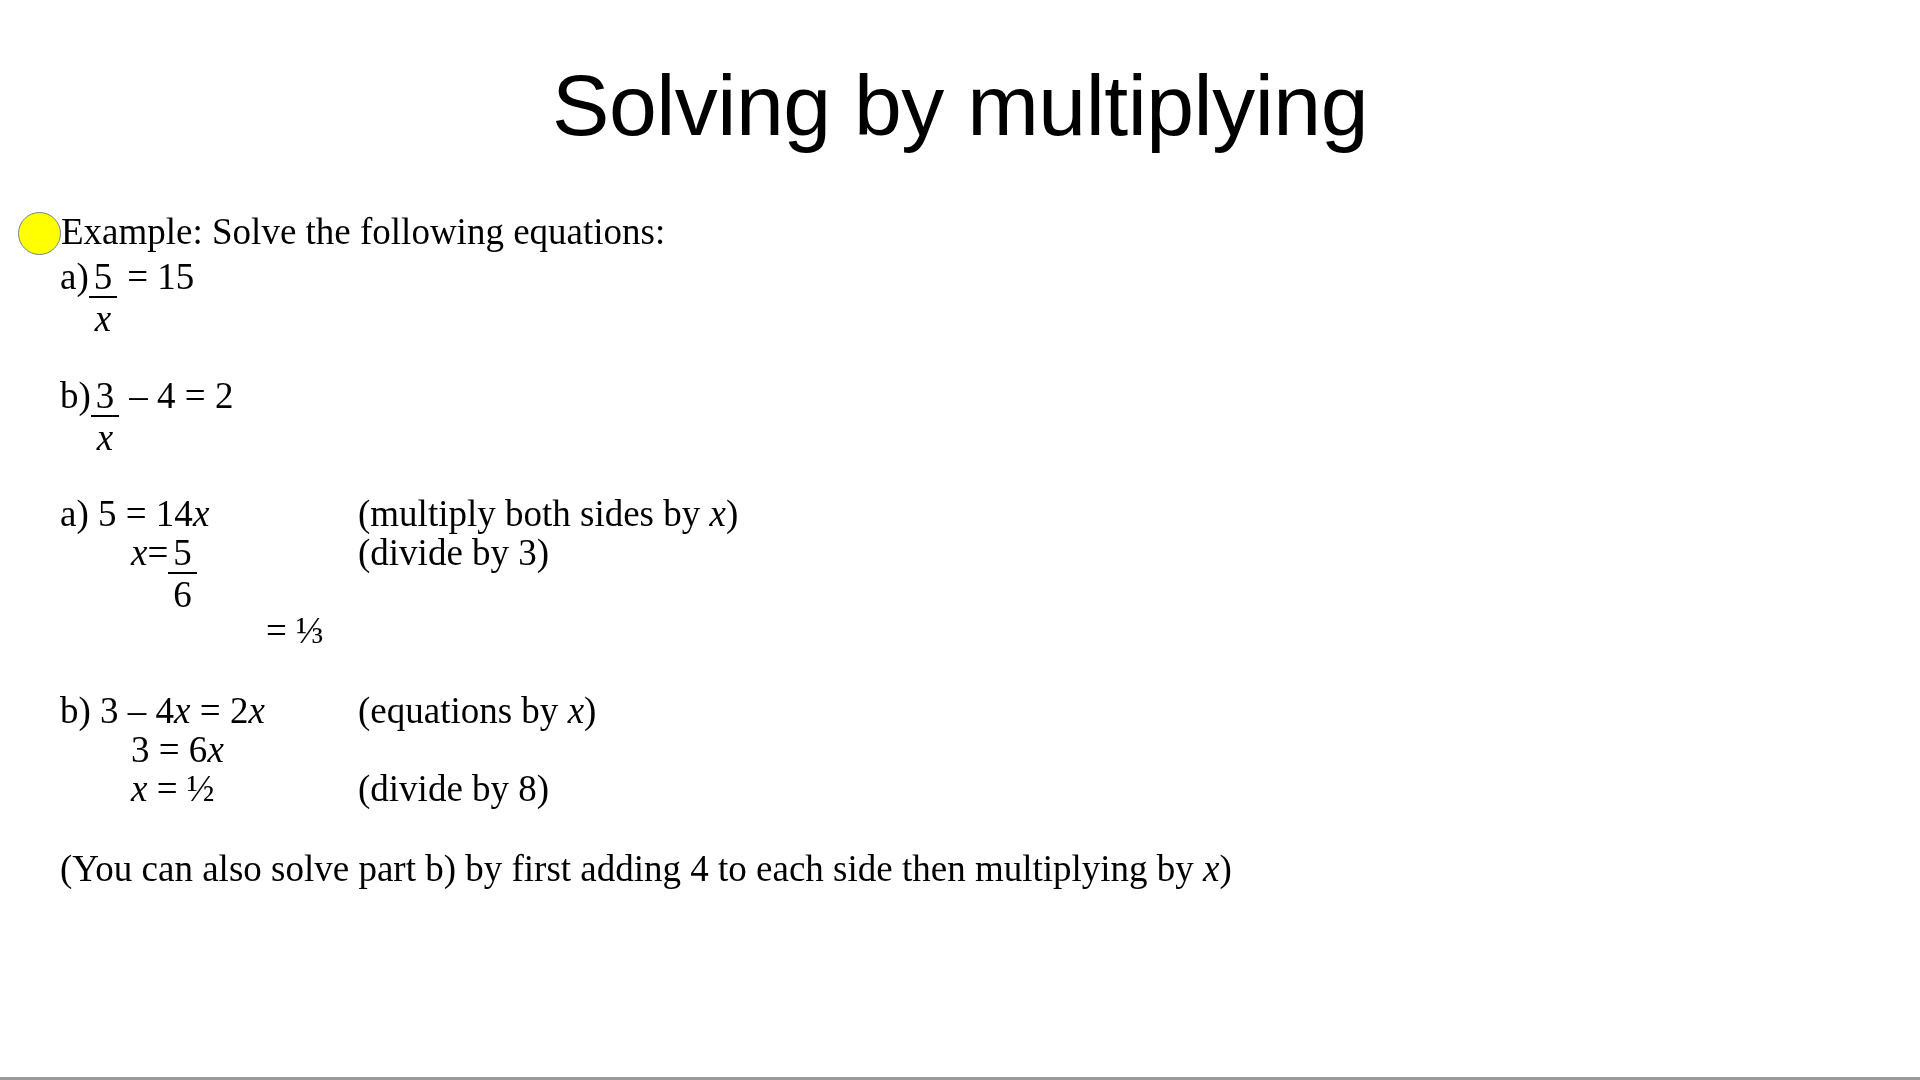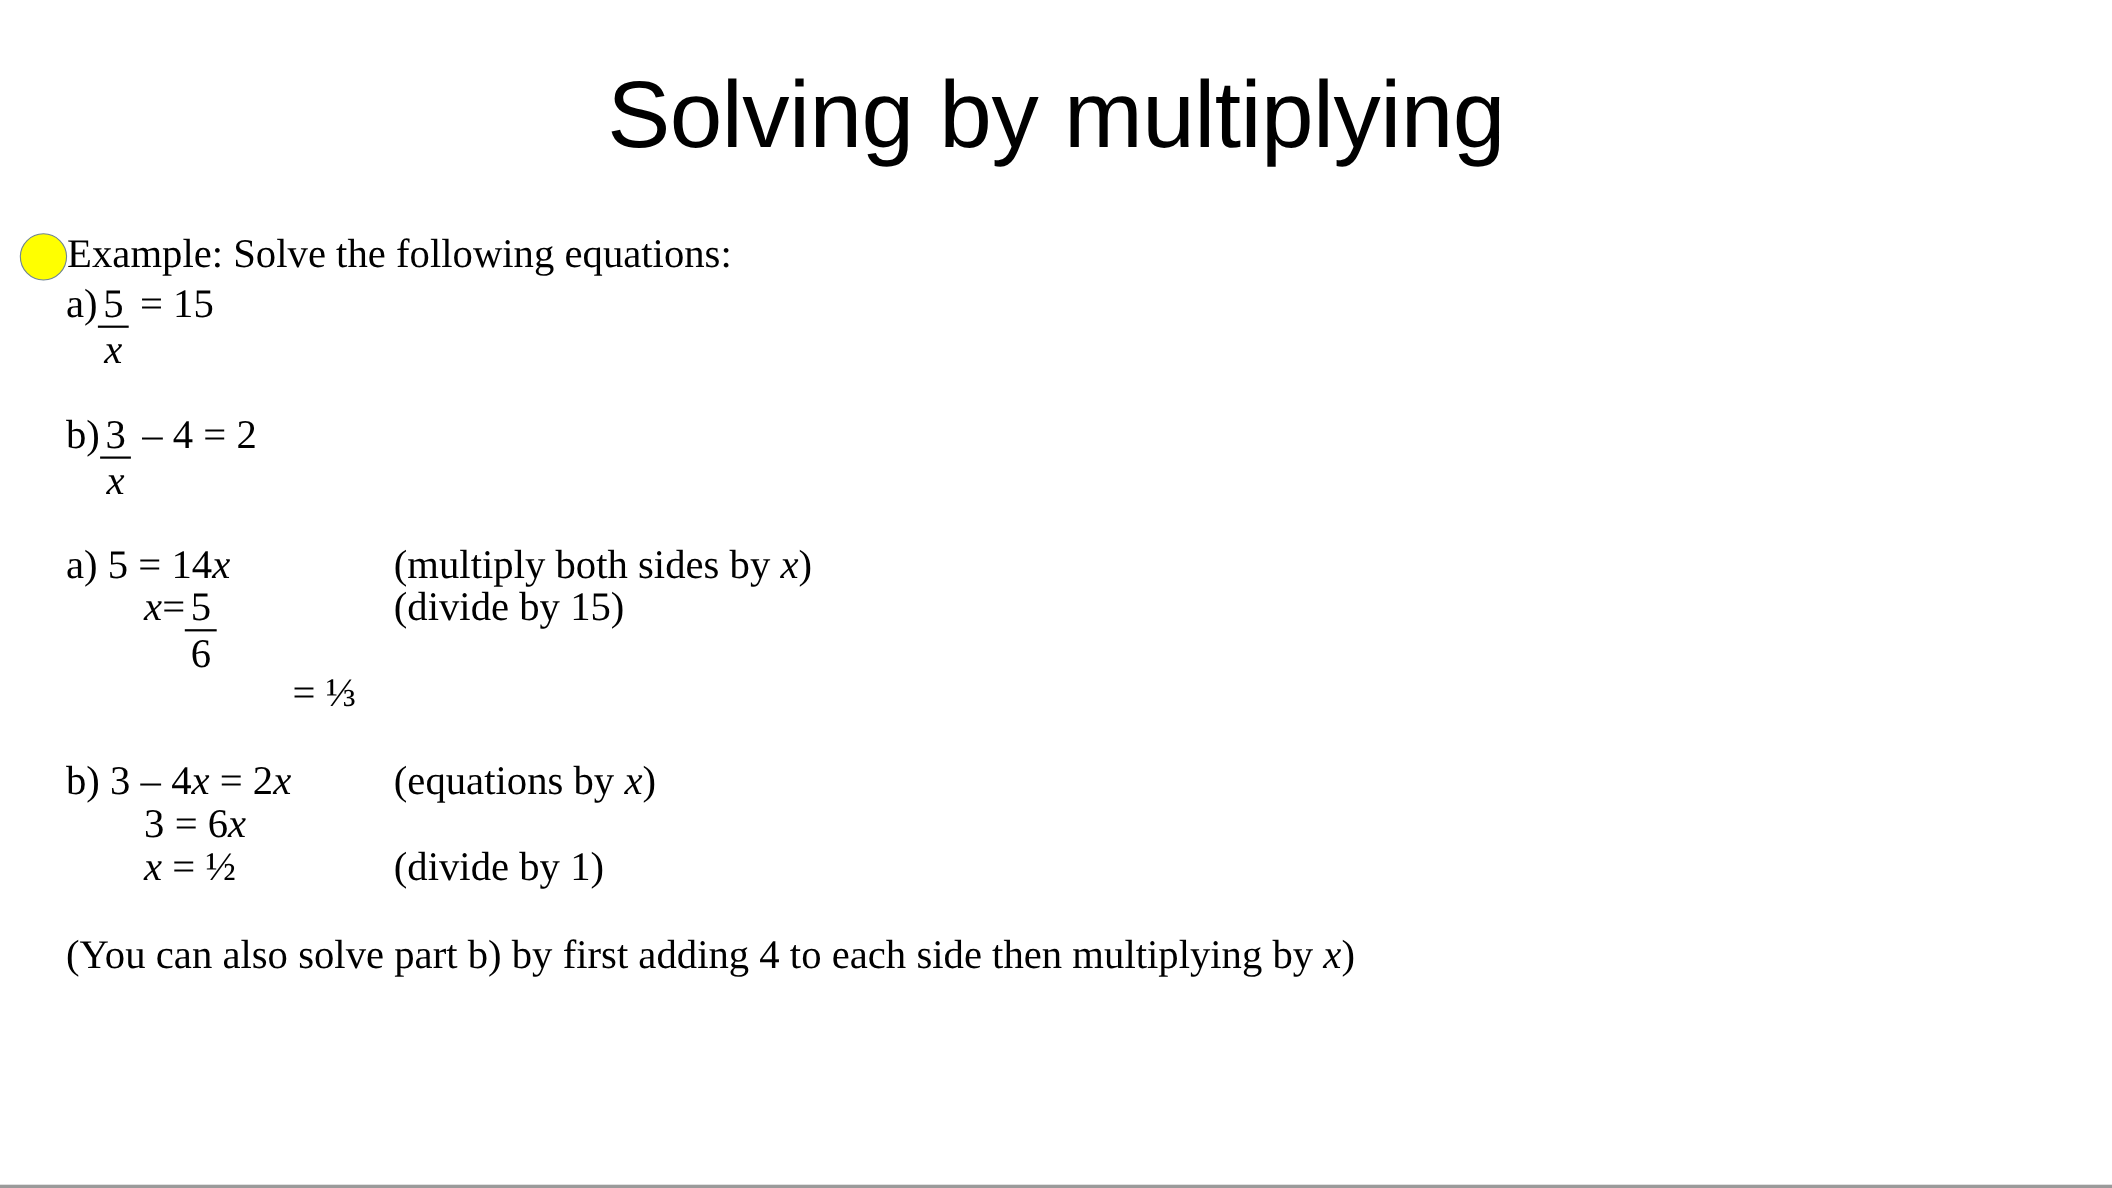--- a/index.html
+++ b/index.html
@@ -146,21 +146,21 @@
       <span class="inline-frac-wrap">
         <span class="italic">x</span>
         <span> = </span>
         <span class="frac">
           <span class="num">5</span>
           <span class="den">6</span>
         </span>
       </span>
     </div>
     <div class="ln" style="left:340px; top:324px;">
-      <span>(divide by 15)</span>
+      <span>(divide by 3)</span>
     </div>
 
     <div class="ln" style="left:248px; top:402px;">
       <span class="vulg">= ⅓</span>
     </div>
 
     <div class="ln" style="left:42px; top:482px;">
       <span>b)</span><span>&nbsp;</span><span>3 – 4</span><span class="italic">x</span><span> = 2</span><span class="italic">x</span>
     </div>
     <div class="ln" style="left:340px; top:482px;">
@@ -168,21 +168,21 @@
     </div>
 
     <div class="ln" style="left:113px; top:521px;">
       <span>3 = 6</span><span class="italic">x</span>
     </div>
 
     <div class="ln" style="left:113px; top:560px;">
       <span class="italic">x</span><span class="vulg"> = ½</span>
     </div>
     <div class="ln" style="left:340px; top:560px;">
-      <span>(divide by 1)</span>
+      <span>(divide by 8)</span>
     </div>
 
     <div class="ln" style="left:42px; top:640px;">
       <span>(You can also solve part b) by first adding 4 to each side then multiplying by </span><span class="italic">x</span><span>)</span>
     </div>
 
   </div>
 </div>
 
 </body></html>

